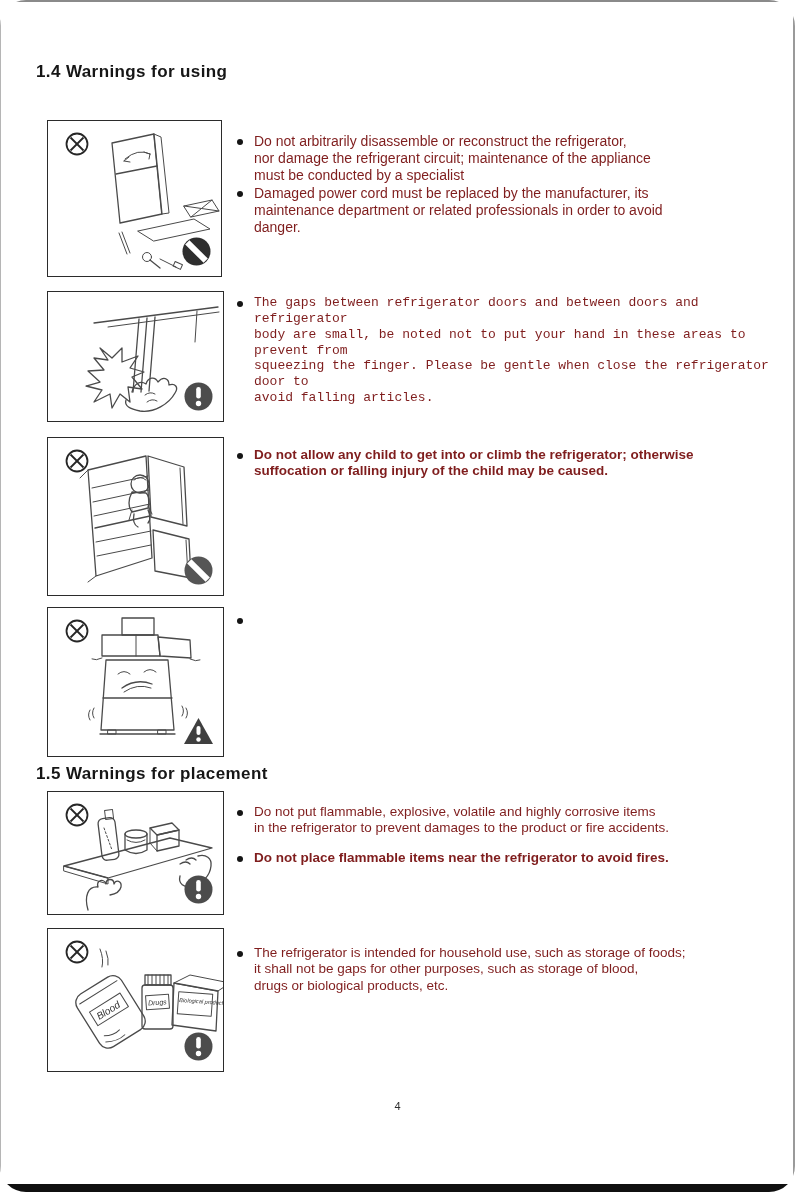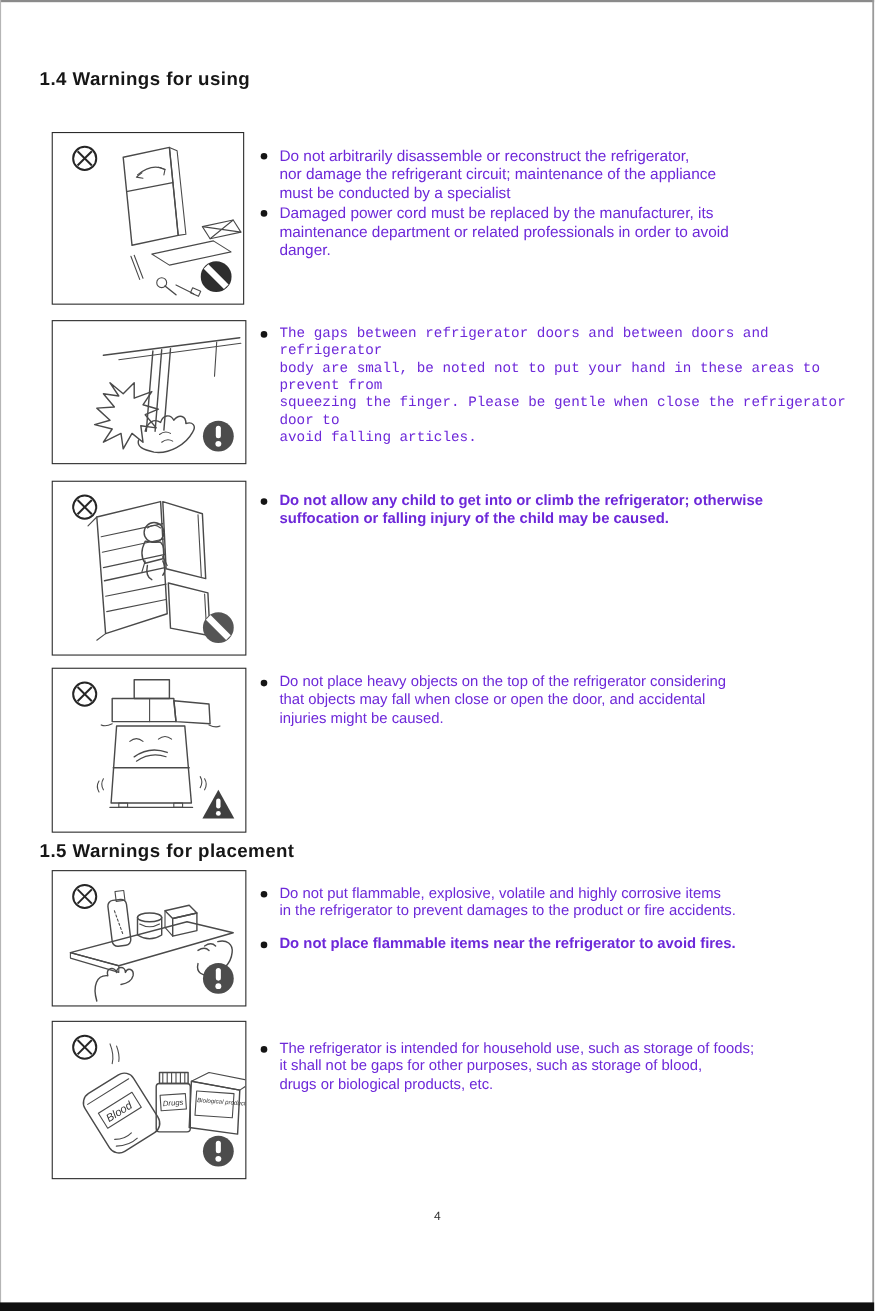--- a/index.html
+++ b/index.html
@@ -1,19 +1,20 @@
 <!DOCTYPE html>
 <html><head>
 <meta charset="utf-8">
 <style>
   html,body{margin:0;padding:0;background:#ffffff;}
   .page{
     position:relative;width:795px;height:1192px;background:#ffffff;
     font-family:"Liberation Sans","DejaVu Sans",sans-serif;color:#1f1f1f;
     overflow:hidden;
+    border-radius:26px;
   }
   .edge-top{position:absolute;top:0;left:0;width:795px;height:2px;background:#8a8a8a;}
   .edge-left{position:absolute;top:0;left:0;width:1px;height:1192px;background:#b5b5b5;}
   .edge-right{position:absolute;top:0;right:0;width:2px;height:1192px;background:#9a9a9a;}
   .edge-bottom{position:absolute;bottom:0;left:0;width:795px;height:8px;background:#101010;}
 
   .heading{position:absolute;left:36px;font-weight:bold;font-size:17px;letter-spacing:.4px;color:#161616;}
   .h14{top:62px;} .h15{top:764px;}
 
   .illus-box{position:absolute;left:47px;border:1px solid #2b2b2b;background:#fff;}
@@ -34,21 +35,21 @@
   .tb1{top:133px;font-size:14px;}
   .tb2{top:295px;font-size:13px;font-family:Liberation Mono, monospace;}
   .tb3{top:447px;font-size:13.5px;font-weight:bold;}
   .tb4{top:612px;font-size:13.5px;}
   .tb5{top:804px;font-size:13.5px;}
   .tb6{top:945px;font-size:13.5px;}
   .bullet-item{display:flex;align-items:flex-start;margin:0 0 1px 0;}
   .gap16 .bullet-item + .bullet-item{margin-top:17px;}
   .gap12 .bullet-item + .bullet-item{margin-top:13px;font-weight:bold;}
   .dot{flex:0 0 auto;width:6px;height:6px;border-radius:50%;background:#151515;margin:6px 11px 0 2px;}
-  .btext{white-space:pre-line;line-height:1.22;color:#6d28d9;}
+  .btext{white-space:pre-line;line-height:1.22;color:#7f1d1d;}
   .tb1 .btext{line-height:1.21;}
 
   .footer-page{position:absolute;left:0;top:1100px;width:795px;text-align:center;font-size:11px;color:#2e2e2e;}
 </style>
 </head>
 <body>
 
 <div class="page">
   <div class="edge-top"></div>
   <div class="edge-left"></div>
@@ -259,23 +260,20 @@
     <div class="bullet-item">
       <span class="dot"></span>
       <div class="btext">Do not allow any child to get into or climb the refrigerator; otherwise
 suffocation or falling injury of the child may be caused.</div>
     </div>
   </div>
 
   <div class="tblock tb4 gap16">
     <div class="bullet-item">
       <span class="dot"></span>
-      <div class="btext">Do not place heavy objects on the top of the refrigerator considering
-that objects may fall when close or open the door, and accidental
-injuries might be caused.</div>
     </div>
   </div>
 
   <div class="tblock tb5 gap12">
     <div class="bullet-item">
       <span class="dot"></span>
       <div class="btext">Do not put flammable, explosive, volatile and highly corrosive items
 in the refrigerator to prevent damages to the product or fire accidents.</div>
     </div>
     <div class="bullet-item">

